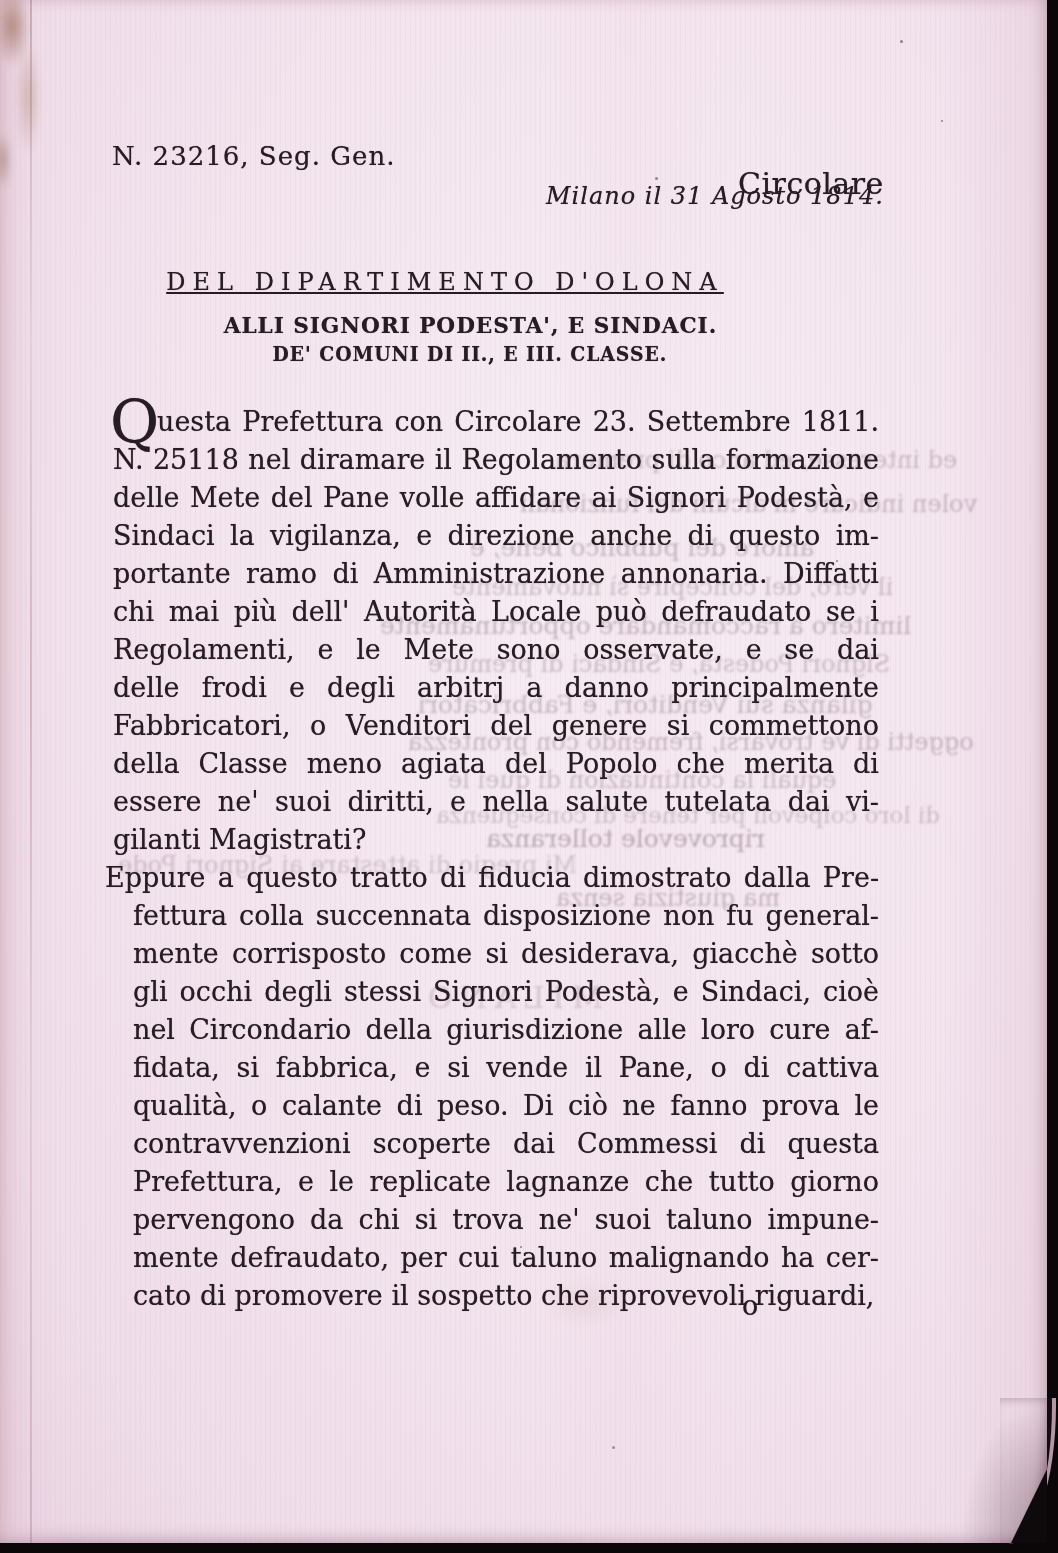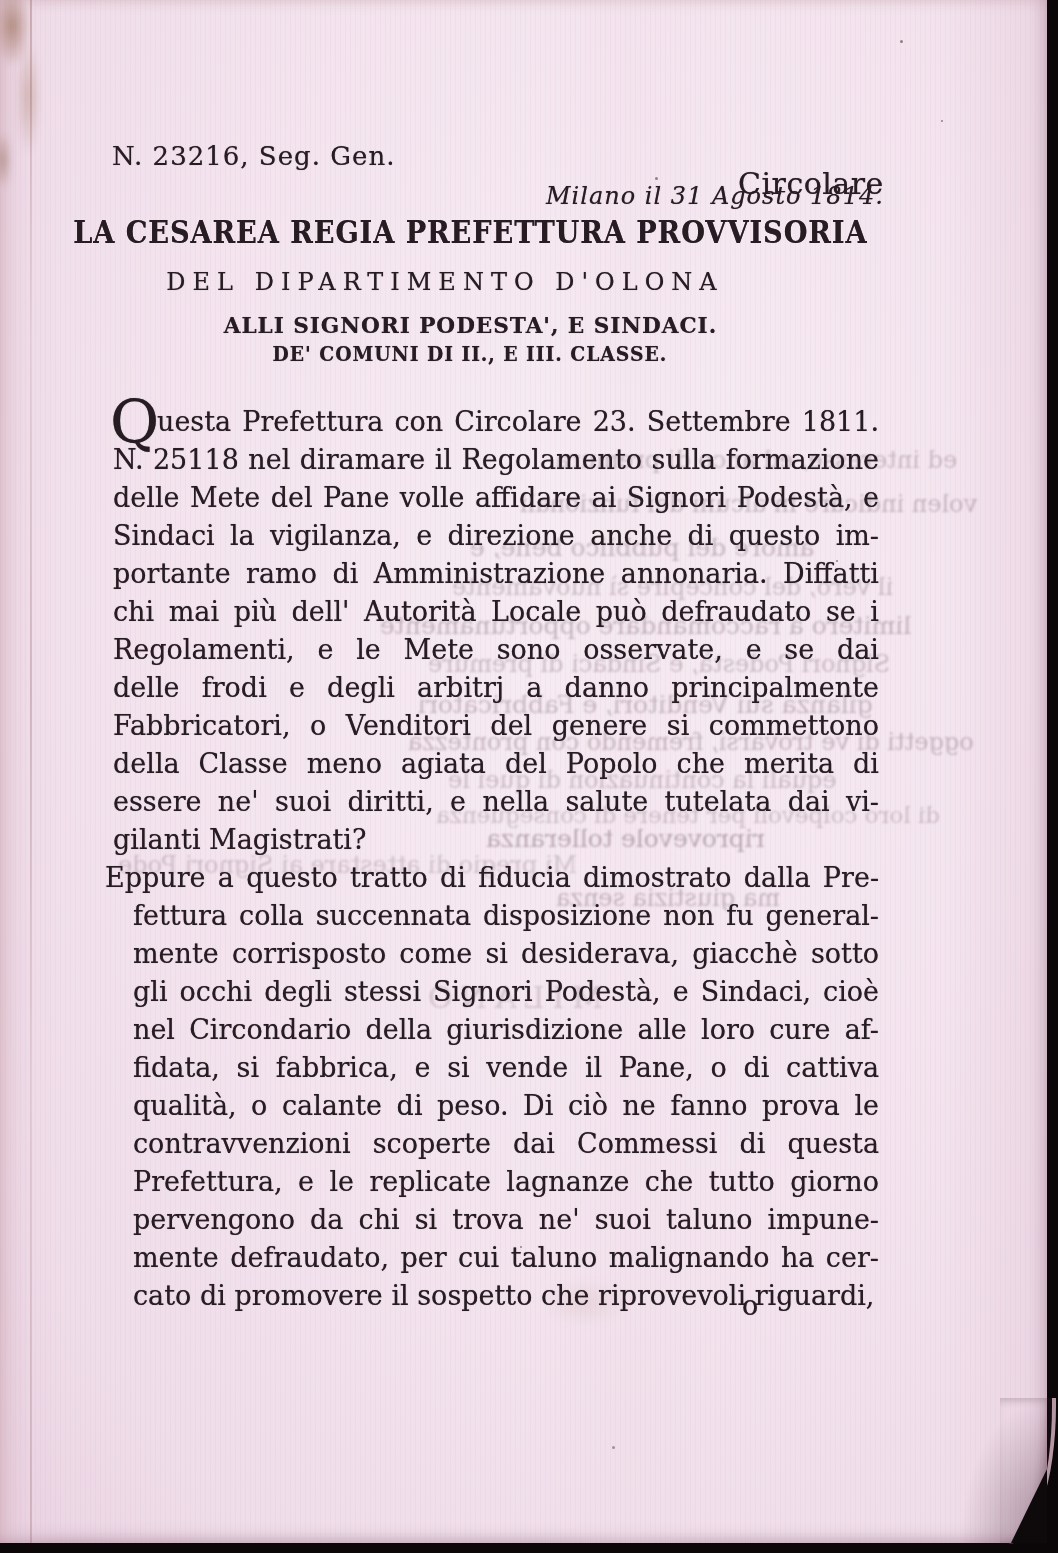--- a/index.html
+++ b/index.html
@@ -104,21 +104,21 @@
     position: absolute; left: 546px; top: 182px;
     font-size: 24px; font-style: italic; letter-spacing: 1px;
   }
   .title-row {
     position: absolute; left: 95px; width: 750px;
     display: flex; justify-content: center;
     white-space: nowrap;
   }
   .title-1 { top: 214px; font-size: 31px; font-weight: bold; }
   .title-1 > span { transform: scaleX(0.88); letter-spacing: 1px; }
-  .title-2 { top: 268px; font-size: 24px; left: 70px; }
+  .title-2 { top: 268px; font-size: 24px; left: 70px; text-decoration: underline; }
   .title-2 > span { letter-spacing: 7px; }
   .title-3 { top: 311px; font-size: 23px; font-weight: bold; }
   .title-3 > span { transform: scaleX(0.94); letter-spacing: 1px; }
   .title-4 { top: 342px; font-size: 20px; font-weight: bold; }
   .title-4 > span { transform: scaleX(0.94); letter-spacing: 1px; }
   
   .body-text {
     position: absolute; left: 113px; top: 403px;
     width: 766px;
     font-size: 27px;
@@ -195,23 +195,20 @@
       <span class="bt" style="left:486px; top:824px; opacity:.42; font-size:25px;">riprovevole tolleranza</span>
       <span class="bt" style="left:118px; top:851px; opacity:.26;">Mi pregio di attestare ai Signori Pode</span>
       <span class="bt" style="left:556px; top:884px; opacity:.34;">ma giustizia senza</span>
       <span class="bt" style="left:420px; top:980px; opacity:.22; font-size:30px; letter-spacing:8px;">MILANO</span>
     </div>
 
     <div class="ink ref-number">N. 23216, Seg. Gen.</div>
     <div class="ink doc-type">Circolare</div>
     <div class="ink dateline">Milano il 31 Agosto 1814.</div>
 
-    <div class="ink title-row title-1">
-      <span>LA CESAREA REGIA PREFETTURA PROVVISORIA</span>
-    </div>
     <div class="ink title-row title-2">
       <span>DEL DIPARTIMENTO D'OLONA</span>
     </div>
     <div class="ink title-row title-3">
       <span>ALLI SIGNORI PODESTA', E SINDACI.</span>
     </div>
     <div class="ink title-row title-4">
       <span>DE' COMUNI DI II., E III. CLASSE.</span>
     </div>
 

